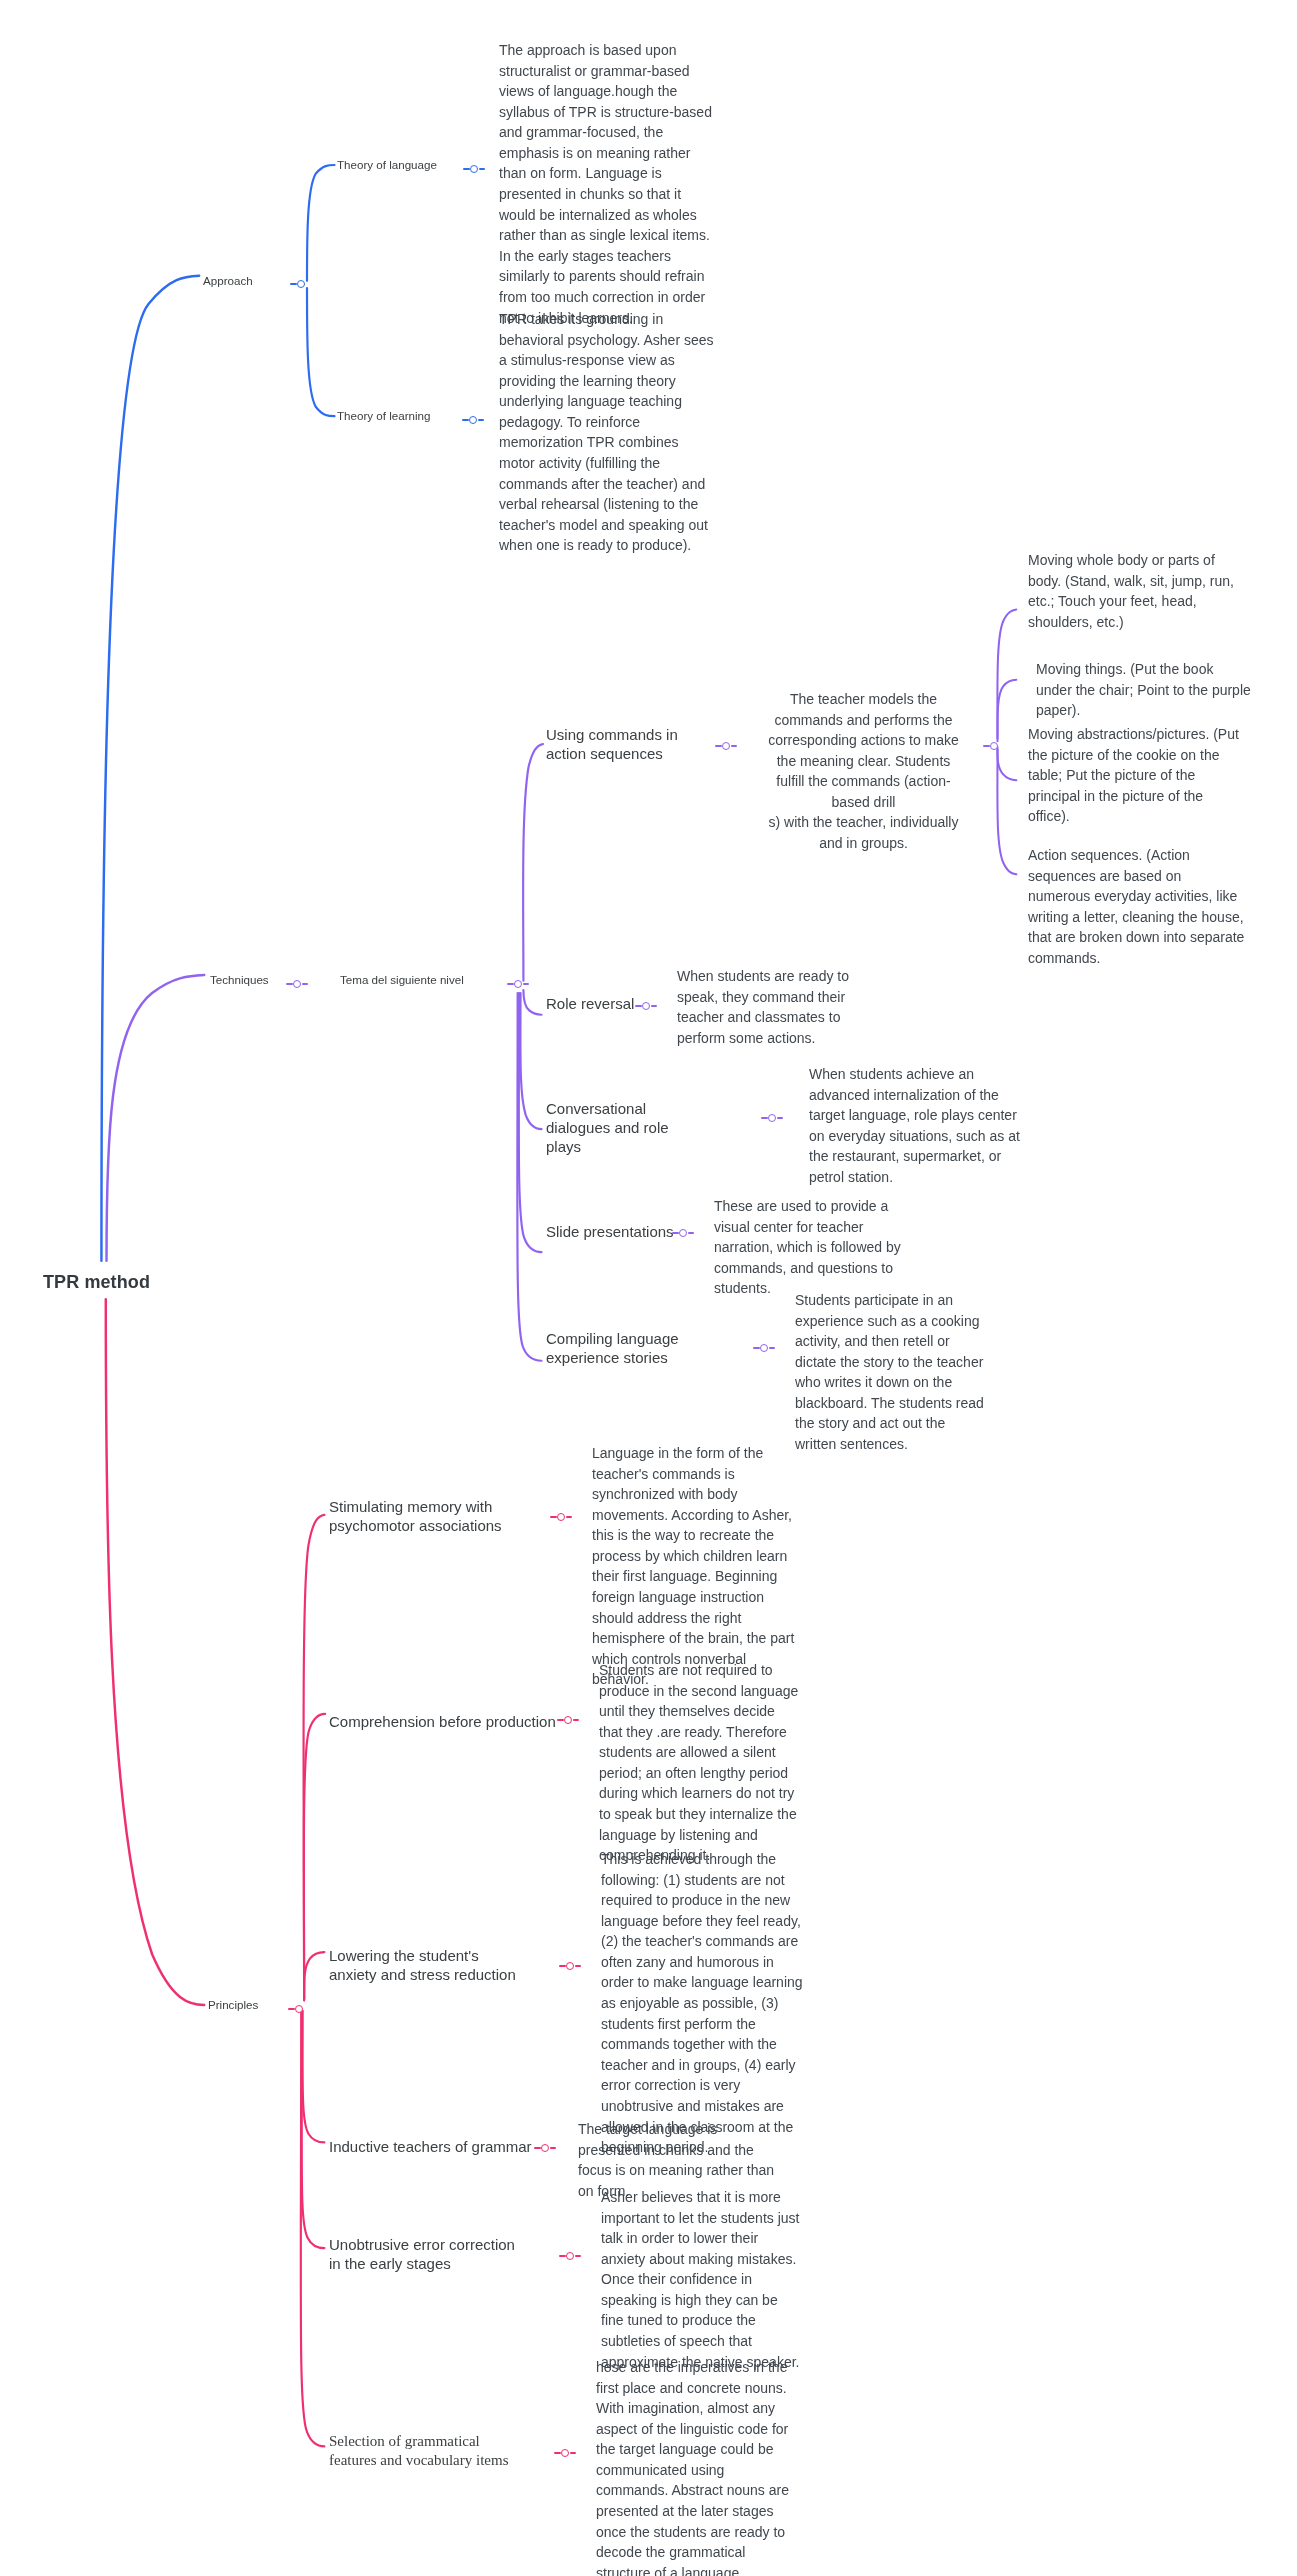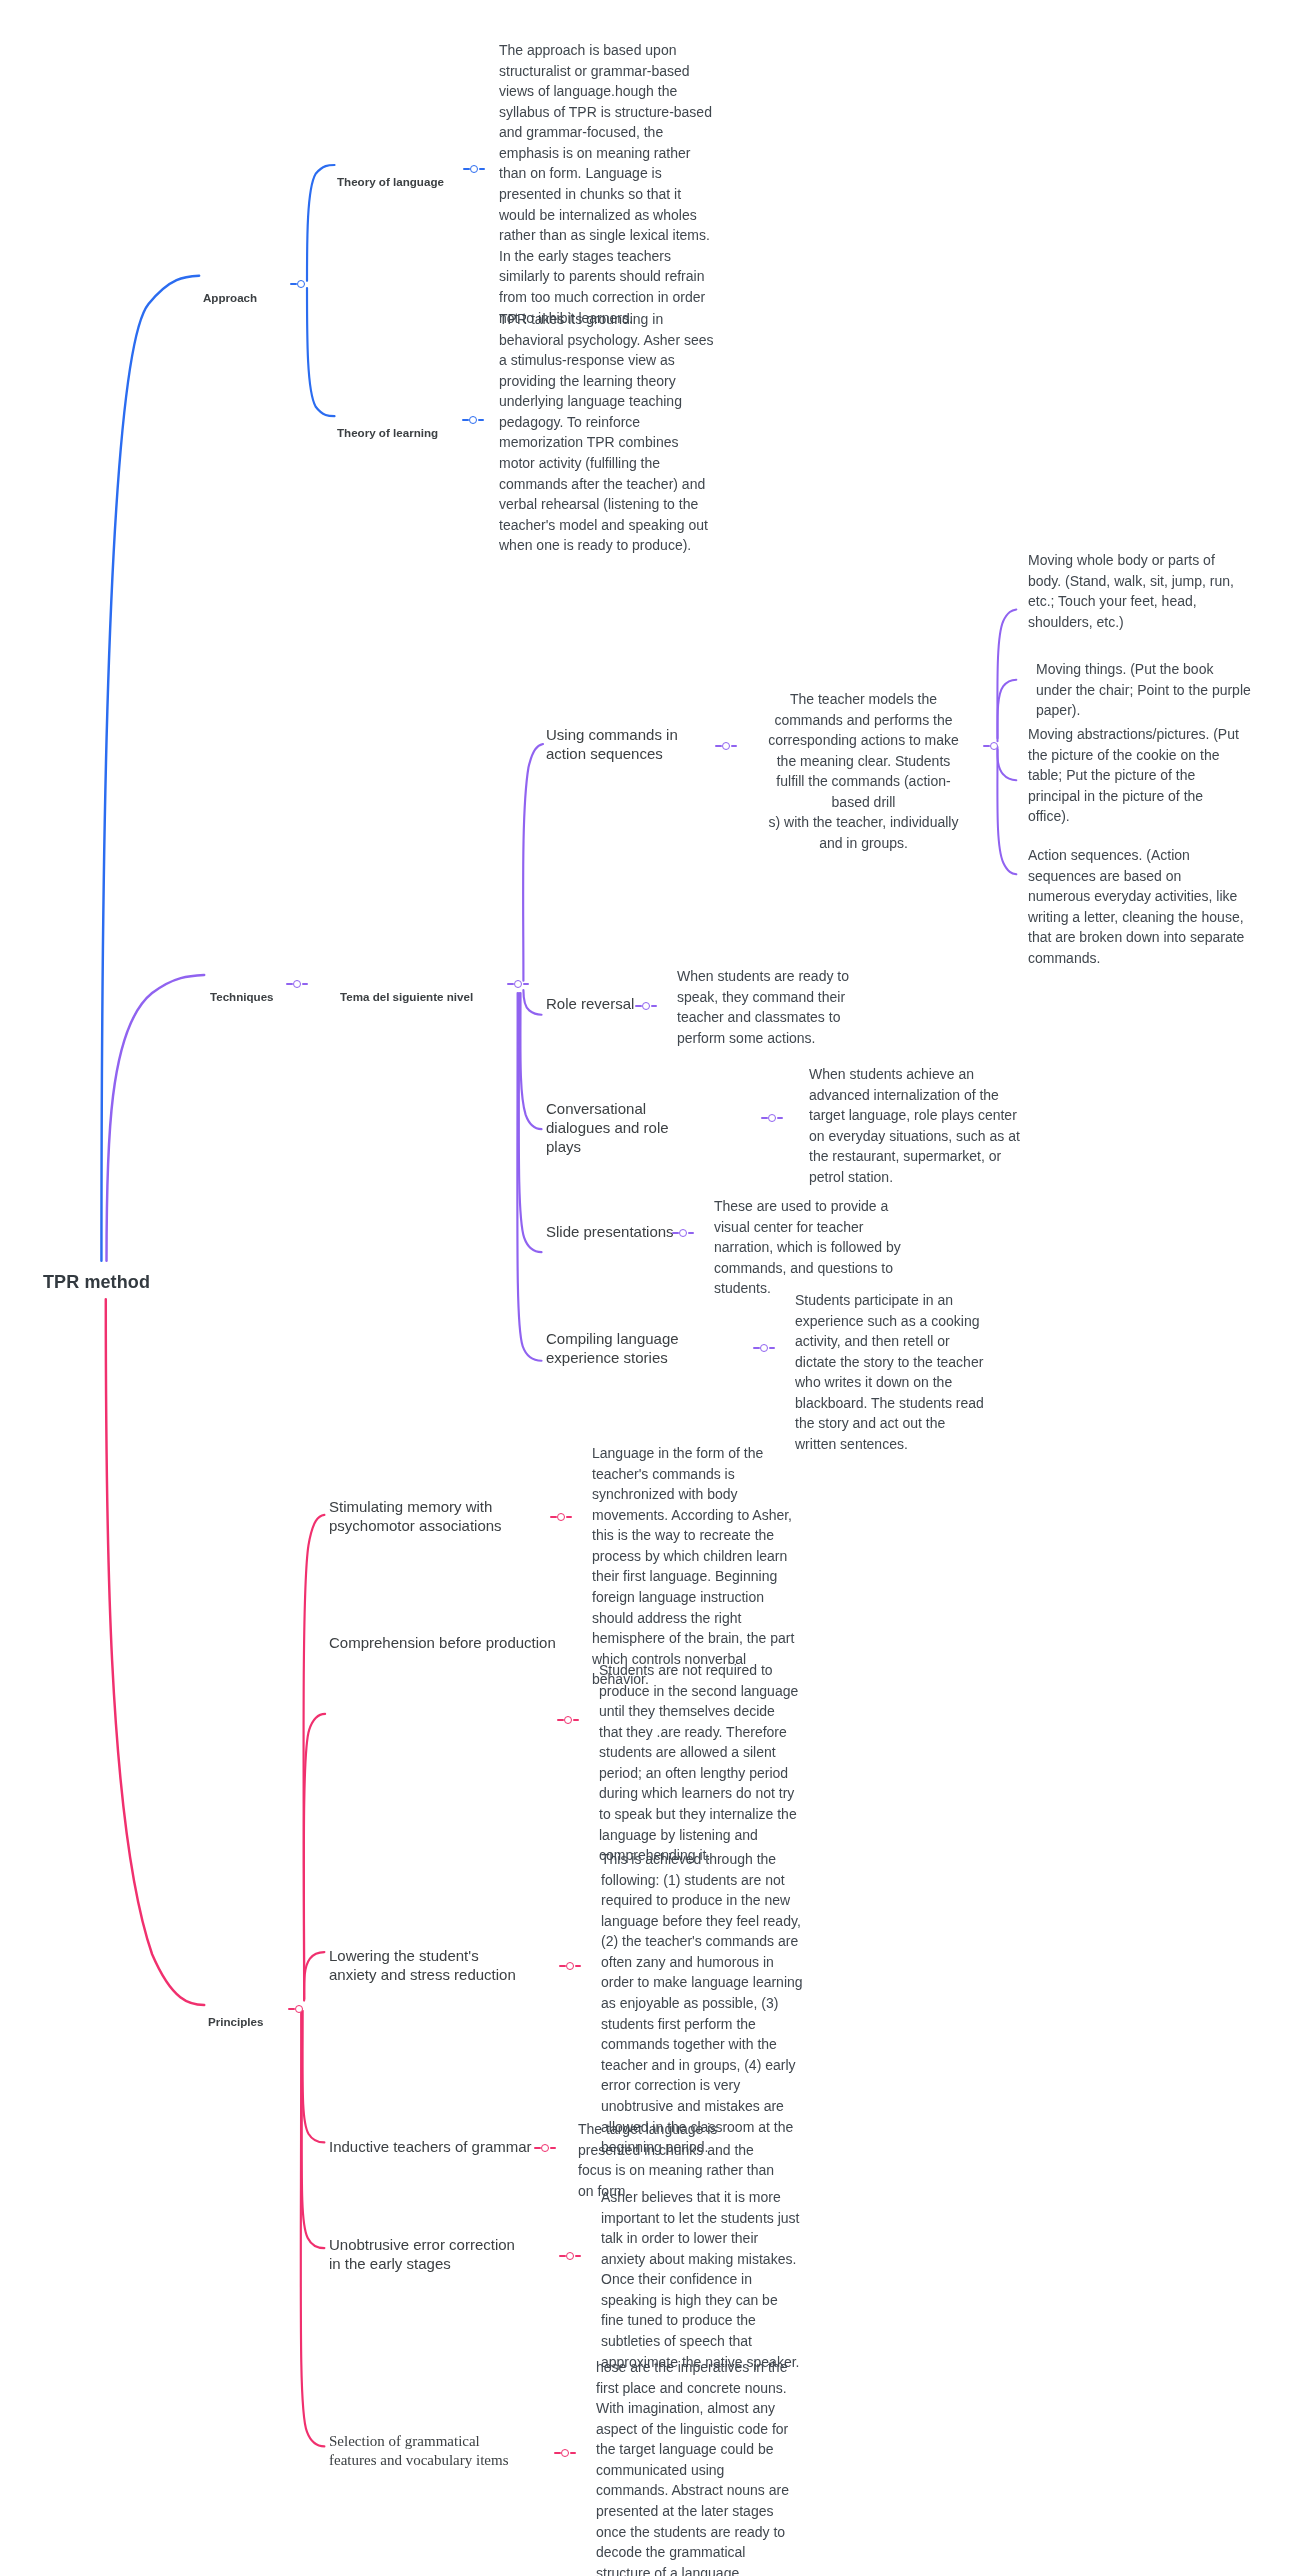--- a/index.html
+++ b/index.html
@@ -38,23 +38,22 @@
     color: #3c4043;
   }
   .root-label {
     font-size: 18px;
     font-weight: 700;
     letter-spacing: 0.1px;
     color: #333a40;
   }
   .branch-label {
     font-size: 11.6px;
-    font-weight: 700;
-    color: #3c4043;
-    margin-top: 17px;
+    font-weight: 400;
+    color: #3c4043;
   }
   .leaf-label {
     font-size: 15px;
     font-weight: 400;
     color: #3c4043;
   }
   .desc-label {
     font-size: 14px;
     font-weight: 400;
     color: #40474e;
@@ -221,21 +220,21 @@
   </div>
 
   <div class="node node-label leaf-label" style="left:329px; top:1497px; width:188px;">Stimulating memory with psychomotor associations</div>
   <div class="connector c-pink" style="left:550px; top:1509px;">
     <span class="stub"></span>
     <span class="ring"></span>
     <span class="stub"></span>
   </div>
   <div class="node node-label desc-label" style="left:592px; top:1443px; width:203px;">Language in the form of the teacher's commands is synchronized with body movements. According to Asher, this is the way to recreate the process by which children learn their first language. Beginning foreign language instruction should address the right hemisphere of the brain, the part which controls nonverbal behavior.</div>
 
-  <div class="node node-label leaf-label" style="left:329px; top:1633px;">Comprehension before production</div>
+  <div class="node node-label leaf-label" style="left:329px; top:1712px;">Comprehension before production</div>
   <div class="connector c-pink" style="left:557px; top:1712px;">
     <span class="stub"></span>
     <span class="ring"></span>
     <span class="stub"></span>
   </div>
   <div class="node node-label desc-label" style="left:599px; top:1660px; width:203px;">Students are not required to produce in the second language until they themselves decide that they .are ready. Therefore students are allowed a silent period; an often lengthy period during which learners do not try to speak but they internalize the language by listening and comprehending it.</div>
 
   <div class="node node-label leaf-label" style="left:329px; top:1946px; width:195px;">Lowering the student's anxiety and stress reduction</div>
   <div class="connector c-pink" style="left:559px; top:1958px;">
     <span class="stub"></span>

